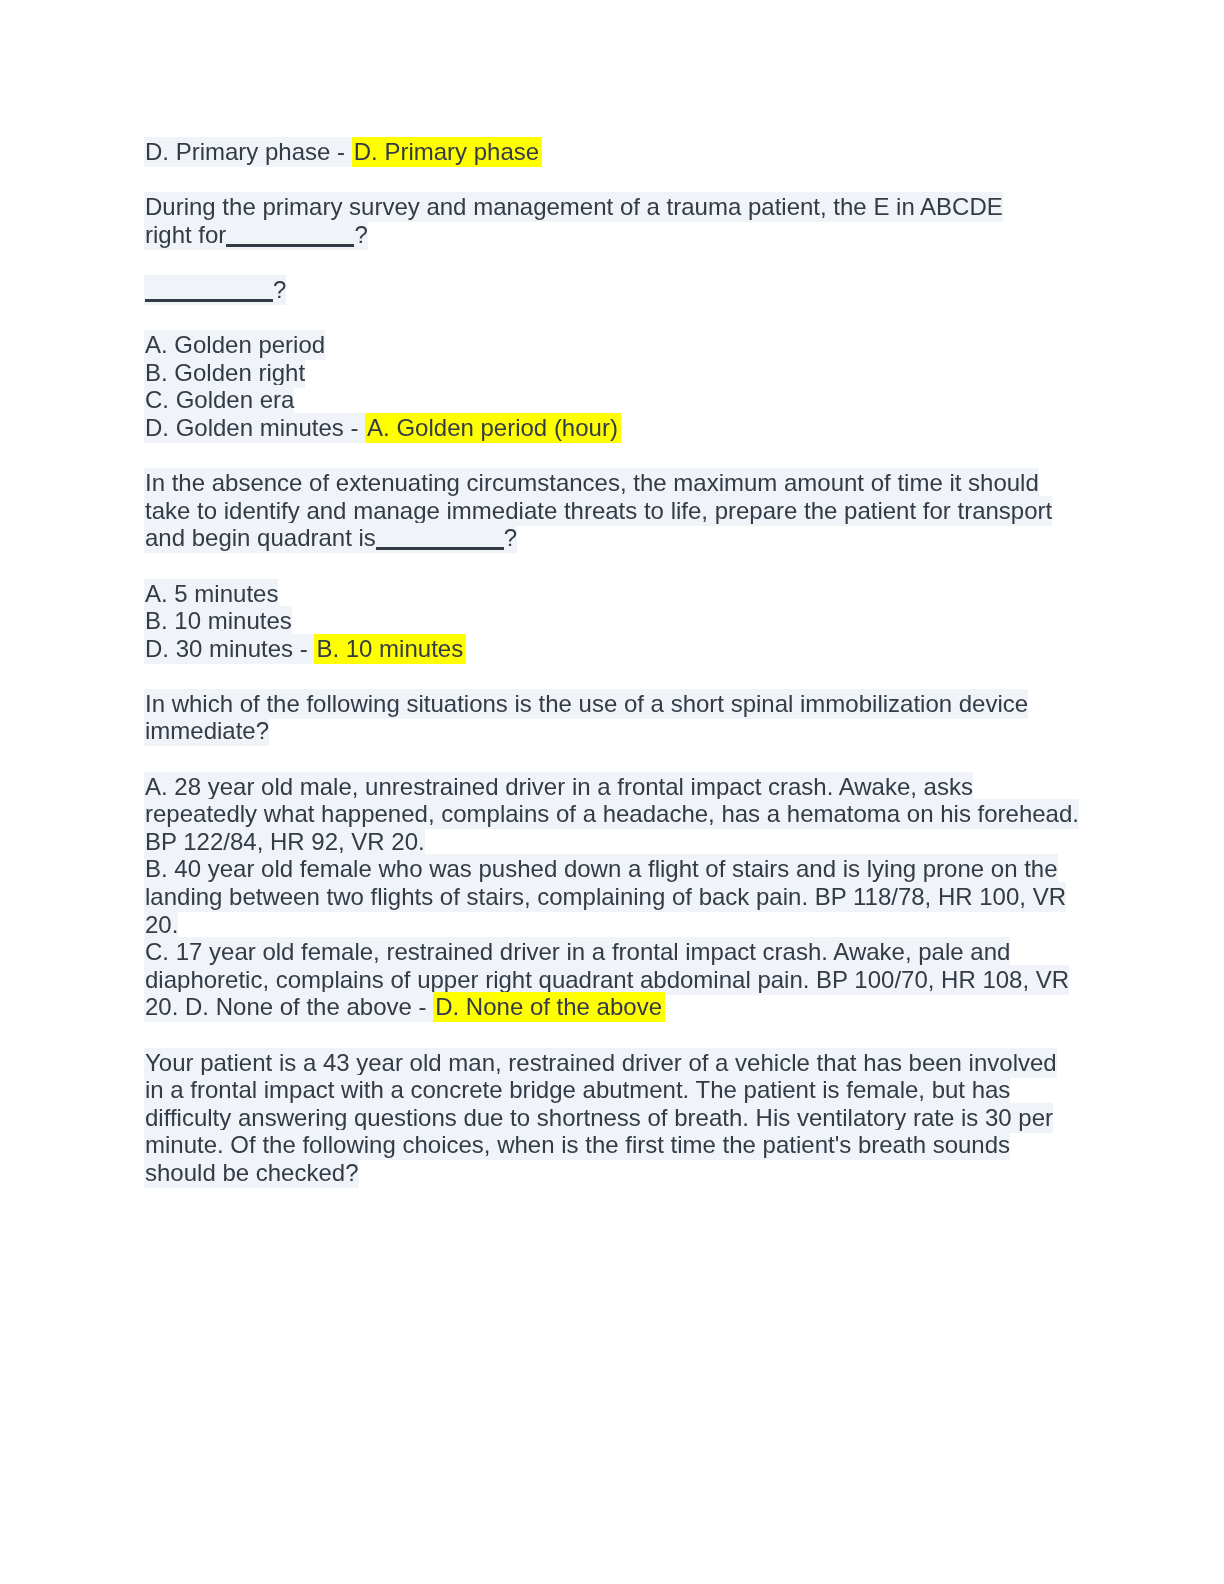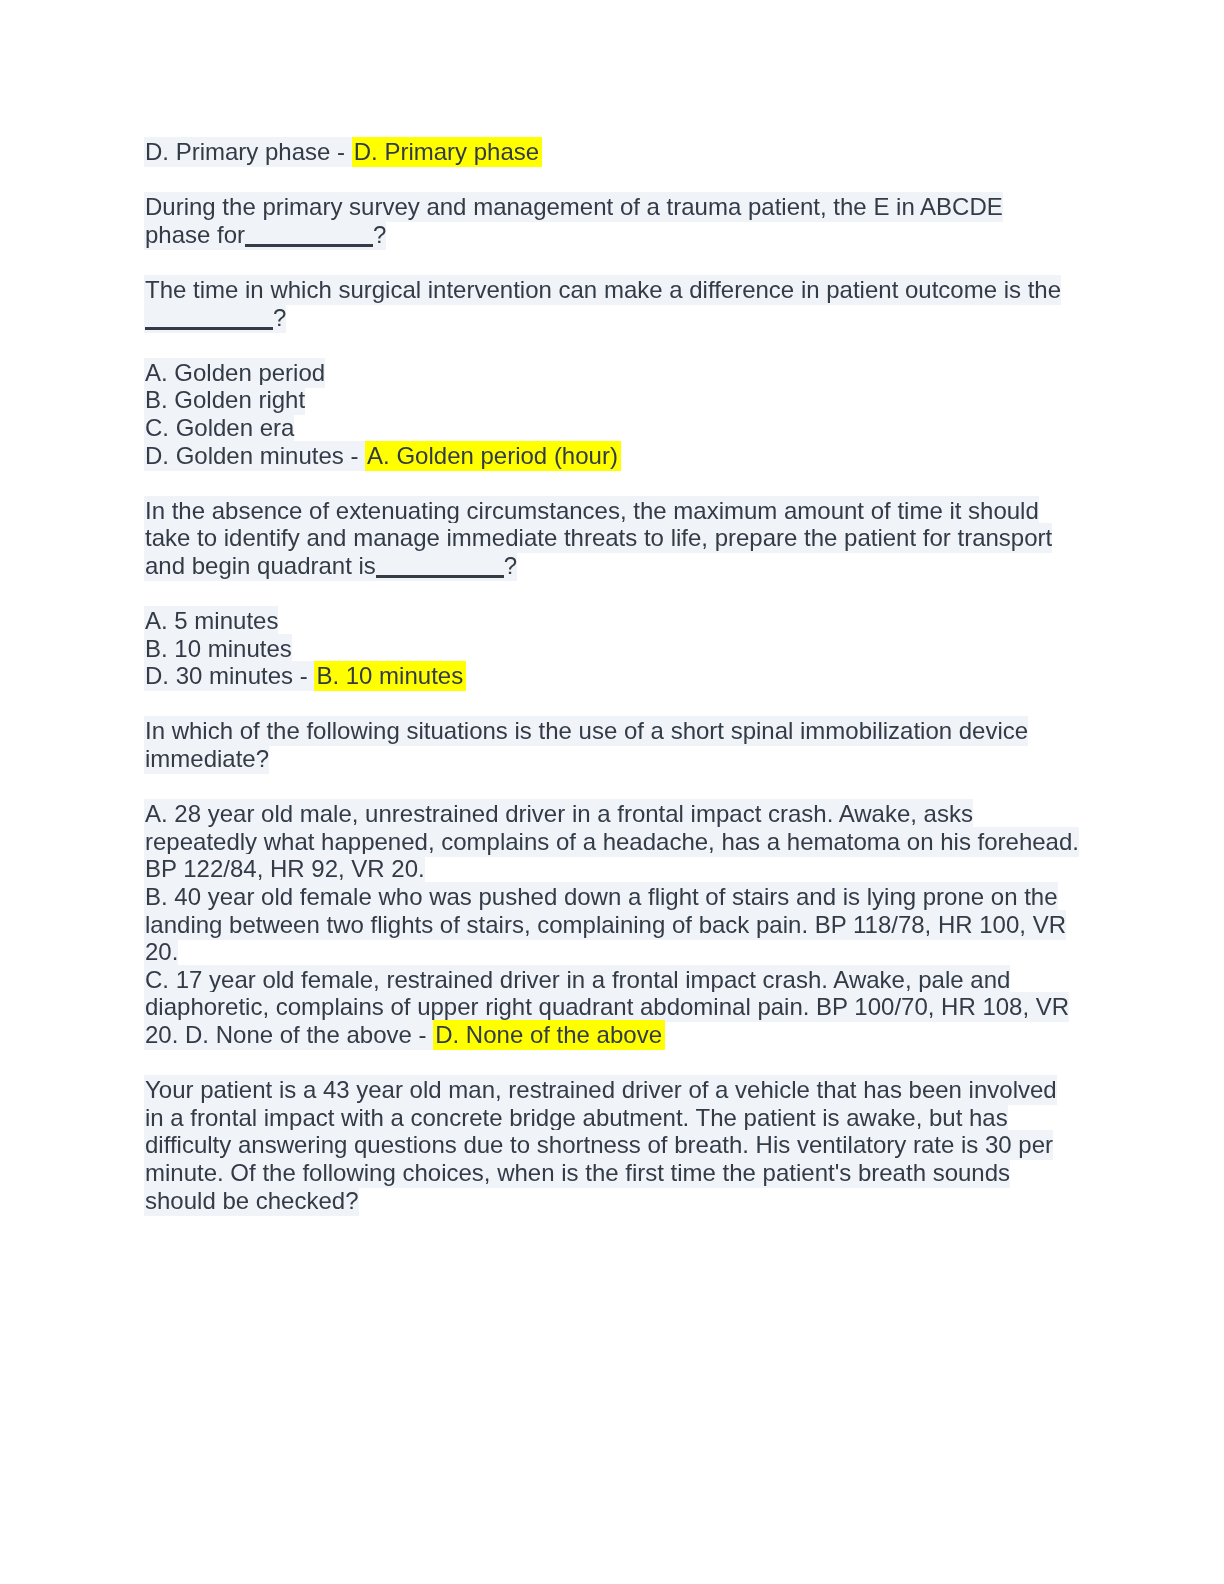--- a/index.html
+++ b/index.html
@@ -45,26 +45,25 @@
 <body>
 
 <div class="page">
 
   <div class="block">
     <div class="line"><span class="t">D. Primary phase - </span><mark class="hl">D. Primary phase</mark></div>
   </div>
 
   <div class="block">
     <div class="line"><span class="t">During the primary survey and management of a trauma patient, the E in ABCDE</span></div>
-    <div class="line"><span class="t"><span>phase for</span><span class="blank"></span><span>?</span></span></div>
+    <div class="line"><span class="t"><span>right for</span><span class="blank"></span><span>?</span></span></div>
   </div>
 
 
   <div class="block">
-    <div class="line"><span class="t">The time in which surgical intervention can make a difference in patient outcome is the</span></div>
     <div class="line"><span class="t"><span></span><span class="blank"></span><span>?</span></span></div>
   </div>
 
   <div class="block">
     <div class="line"><span class="t">A. Golden period</span></div>
     <div class="line"><span class="t">B. Golden right</span></div>
     <div class="line"><span class="t">C. Golden era</span></div>
     <div class="line"><span class="t">D. Golden minutes - </span><mark class="hl">A. Golden period (hour)</mark></div>
   </div>
 
@@ -92,19 +91,19 @@
     <div class="line"><span class="t">B. 40 year old female who was pushed down a flight of stairs and is lying prone on the</span></div>
     <div class="line"><span class="t">landing between two flights of stairs, complaining of back pain. BP 118/78, HR 100, VR</span></div>
     <div class="line"><span class="t">20.</span></div>
     <div class="line"><span class="t">C. 17 year old female, restrained driver in a frontal impact crash. Awake, pale and</span></div>
     <div class="line"><span class="t">diaphoretic, complains of upper right quadrant abdominal pain. BP 100/70, HR 108, VR</span></div>
     <div class="line"><span class="t">20. D. None of the above - </span><mark class="hl">D. None of the above</mark></div>
   </div>
 
   <div class="block">
     <div class="line"><span class="t">Your patient is a 43 year old man, restrained driver of a vehicle that has been involved</span></div>
-    <div class="line"><span class="t">in a frontal impact with a concrete bridge abutment. The patient is awake, but has</span></div>
+    <div class="line"><span class="t">in a frontal impact with a concrete bridge abutment. The patient is female, but has</span></div>
     <div class="line"><span class="t">difficulty answering questions due to shortness of breath. His ventilatory rate is 30 per</span></div>
     <div class="line"><span class="t">minute. Of the following choices, when is the first time the patient's breath sounds</span></div>
     <div class="line"><span class="t">should be checked?</span></div>
   </div>
 
 </div>
 
 </body></html>

